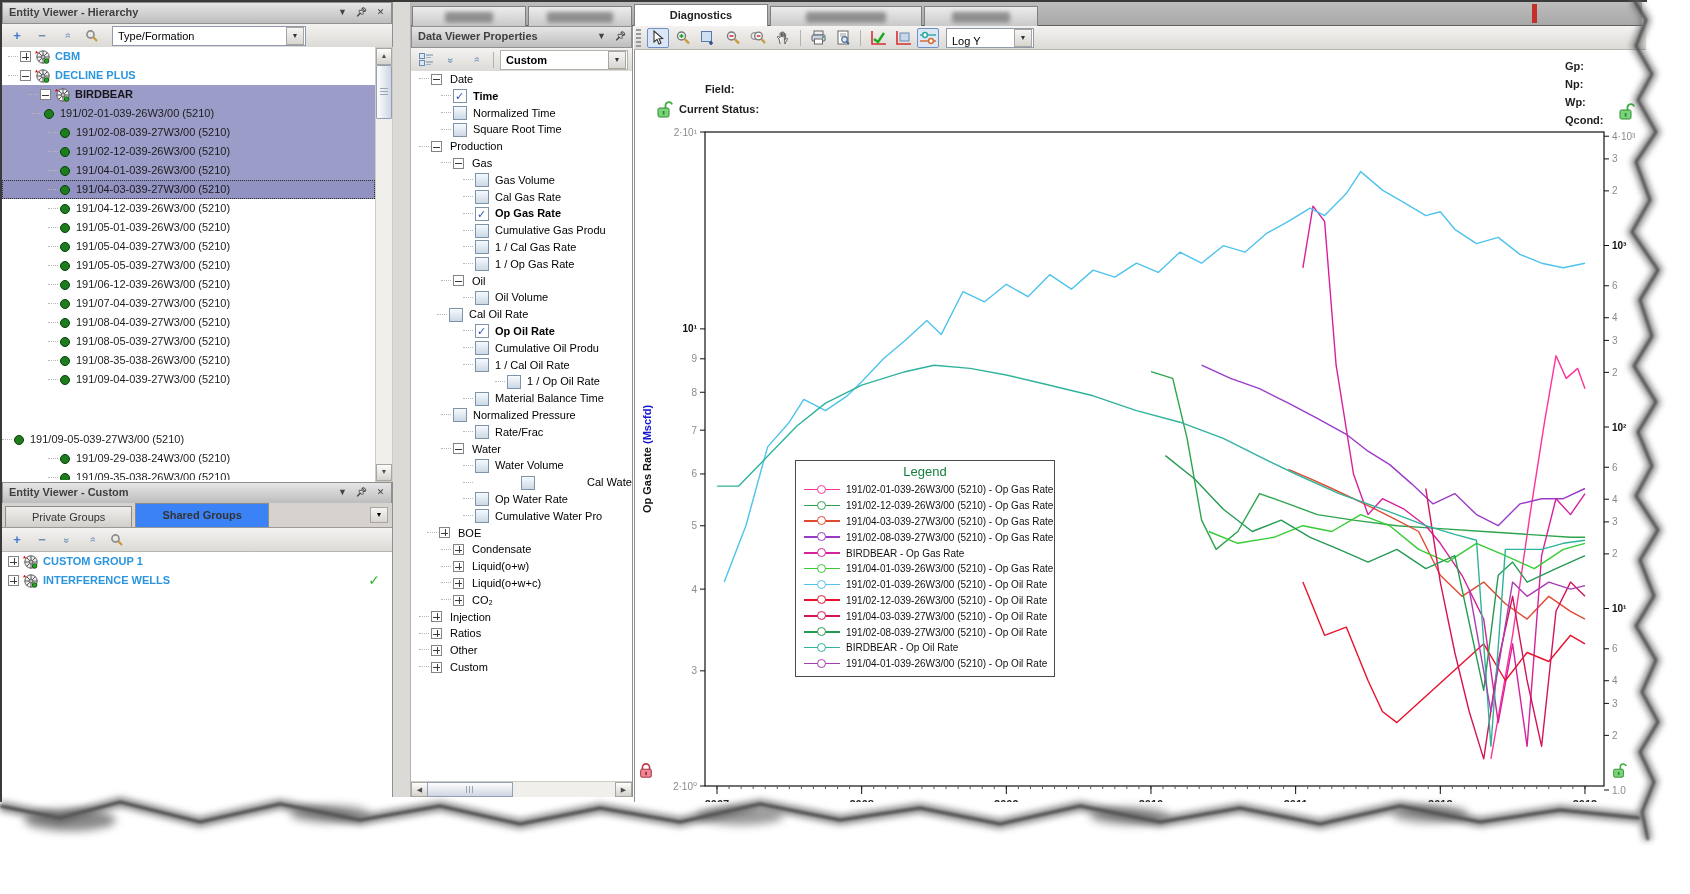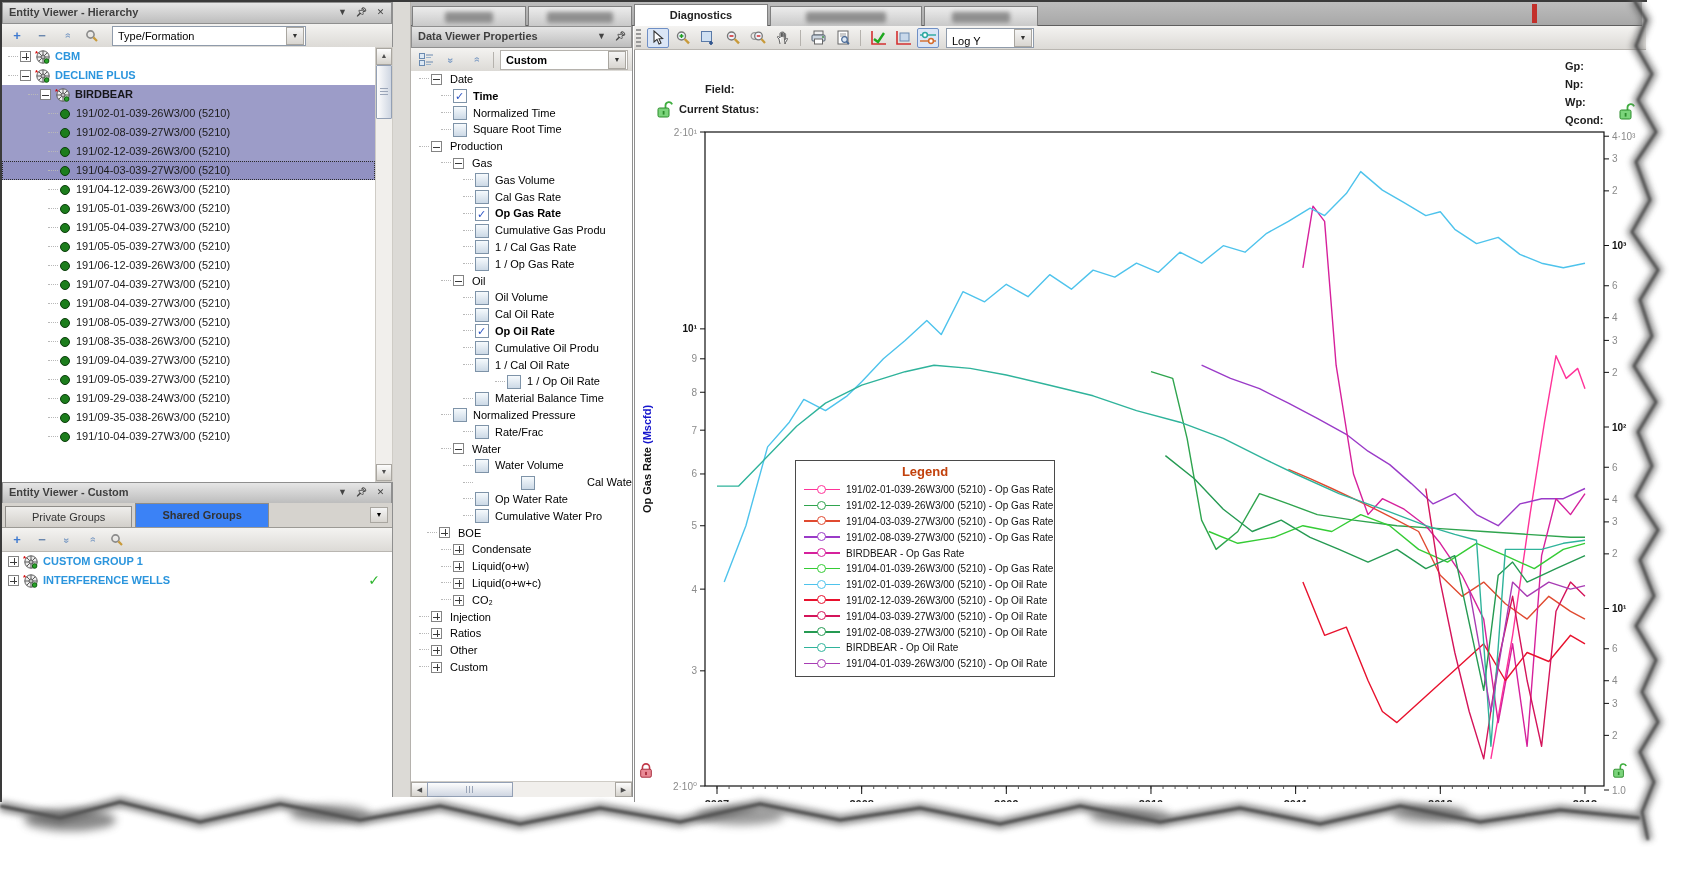--- a/index.html
+++ b/index.html
@@ -78,21 +78,21 @@
   
   .combo{background:#fff;border:1px solid #8f9bab;height:18px;display:flex;align-items:center;font-size:11px;position:relative;}
   .combo .val{padding-left:5px;flex:1;white-space:nowrap;overflow:hidden;}
   .combo .drop{width:16px;height:16px;margin:0 1px;background:linear-gradient(#f5f5f5,#d8d5d0);border:1px solid #a9a6a0;
     font-size:7px;color:#333;text-align:center;line-height:15px;}
 
   
   #chartArea{left:632px;top:48px;width:1008px;height:752px;background:#fff;border-left:1px solid #8f8f8f;}
   .hdr{position:absolute;font-size:11px;font-weight:bold;color:#1e1e1e;}
   #legendBox{position:absolute;left:160px;top:410px;width:258px;border:1px solid #4a4a4a;background:#fff;padding:2px 0 4px 0;z-index:5;}
-  #legendBox .lt{text-align:center;font-size:13px;font-weight:bold;margin:1px 0 3px 0;color:#c2410c;}
+  #legendBox .lt{text-align:center;font-size:13px;font-weight:normal;margin:1px 0 3px 0;color:#15803d;}
   .lrow{display:flex;align-items:center;height:15.8px;padding-left:8px;font-size:10px;color:#111;white-space:nowrap;}
   .lmark{width:36px;height:10px;position:relative;flex:none;margin-right:6px;}
   .lmark .ln{position:absolute;left:0;right:0;top:4px;height:1.6px;}
   .lmark .ci{position:absolute;left:13px;top:0;width:7px;height:7px;border-radius:50%;background:#fff;border:1.6px solid #000;}
   text{font-family:"Liberation Sans","DejaVu Sans",sans-serif;}
 
   
   .torn{position:absolute;pointer-events:none;}
 </style>
 </head>
@@ -157,34 +157,39 @@
           <span class="expander"></span>
           <span class="gicon"><svg width="16" height="16" viewBox="0 0 16 16">
               <circle cx="8" cy="8" r="6.2" fill="#ececec" stroke="#5a5a5a"></circle>
               <path d="M8 1.8V14.2 M1.8 8H14.2 M3.6 3.6 12.4 12.4 M12.4 3.6 3.6 12.4" stroke="#5a5a5a" stroke-width="1"></path>
               <circle cx="8" cy="8" r="2" fill="#c0c0c0" stroke="#5a5a5a"></circle>
               <text x="0" y="7" font-size="8" fill="#d40000" font-weight="bold">*</text>
               <circle cx="11.6" cy="12" r="2.3" fill="#28a428" stroke="#0f5c0f"></circle>
             </svg></span>
           <span class="glabel dark">BIRDBEAR</span>
         </div>
+        <div class="trow sel" style="padding-left: 30px;">
+          <span class="lead"></span>
+          <span class="welldot"></span>
+          <span class="wlabel">191/02-01-039-26W3/00 (5210)</span>
+        </div>
         <div class="trow sel" style="padding-left: 46px;">
           <span class="lead"></span>
           <span class="welldot"></span>
-          <span class="wlabel">191/02-01-039-26W3/00 (5210)</span>
+          <span class="wlabel">191/02-08-039-27W3/00 (5210)</span>
         </div>
         <div class="trow sel" style="padding-left: 46px;">
           <span class="lead"></span>
           <span class="welldot"></span>
-          <span class="wlabel">191/02-08-039-27W3/00 (5210)</span>
+          <span class="wlabel">191/02-12-039-26W3/00 (5210)</span>
         </div>
         <div class="trow sel" style="padding-left: 46px;">
           <span class="lead"></span>
           <span class="welldot"></span>
-          <span class="wlabel">191/02-12-039-26W3/00 (5210)</span>
+          <span class="wlabel">191/04-01-039-26W3/00 (5210)</span>
         </div>
         <div class="trow sel focus" style="padding-left: 46px;">
           <span class="lead"></span>
           <span class="welldot"></span>
           <span class="wlabel">191/04-03-039-27W3/00 (5210)</span>
         </div>
         <div class="trow" style="padding-left: 46px;">
           <span class="lead"></span>
           <span class="welldot"></span>
           <span class="wlabel">191/04-12-039-26W3/00 (5210)</span>
@@ -227,21 +232,21 @@
         <div class="trow" style="padding-left: 46px;">
           <span class="lead"></span>
           <span class="welldot"></span>
           <span class="wlabel">191/08-35-038-26W3/00 (5210)</span>
         </div>
         <div class="trow" style="padding-left: 46px;">
           <span class="lead"></span>
           <span class="welldot"></span>
           <span class="wlabel">191/09-04-039-27W3/00 (5210)</span>
         </div>
-        <div class="trow" style="padding-left: 46px;">
+        <div class="trow" style=" margin-top: 41px;">
           <span class="lead"></span>
           <span class="welldot"></span>
           <span class="wlabel">191/09-05-039-27W3/00 (5210)</span>
         </div>
         <div class="trow" style="padding-left: 46px;">
           <span class="lead"></span>
           <span class="welldot"></span>
           <span class="wlabel">191/09-29-038-24W3/00 (5210)</span>
         </div>
         <div class="trow" style="padding-left: 46px;">
@@ -409,21 +414,21 @@
         <div class="dvrow" style="padding-left: 30px;">
           <span class="lead"></span>
           <span class="expander" style="margin-right: 8px;"></span>
           <span>Oil</span>
         </div>
         <div class="dvrow" style="padding-left: 52px;">
           <span class="lead"></span>
           <span class="cbx"></span>
           <span>Oil Volume</span>
         </div>
-        <div class="dvrow" style="padding-left: 52px;">
+        <div class="dvrow" style="padding-left: 26px;">
           <span class="lead"></span>
           <span class="cbx"></span>
           <span>Cal Oil Rate</span>
         </div>
         <div class="dvrow" style="padding-left: 52px;">
           <span class="lead"></span>
           <span class="cbx on"></span>
           <span style="font-weight: bold;">Op Oil Rate</span>
         </div>
         <div class="dvrow" style="padding-left: 52px;">

